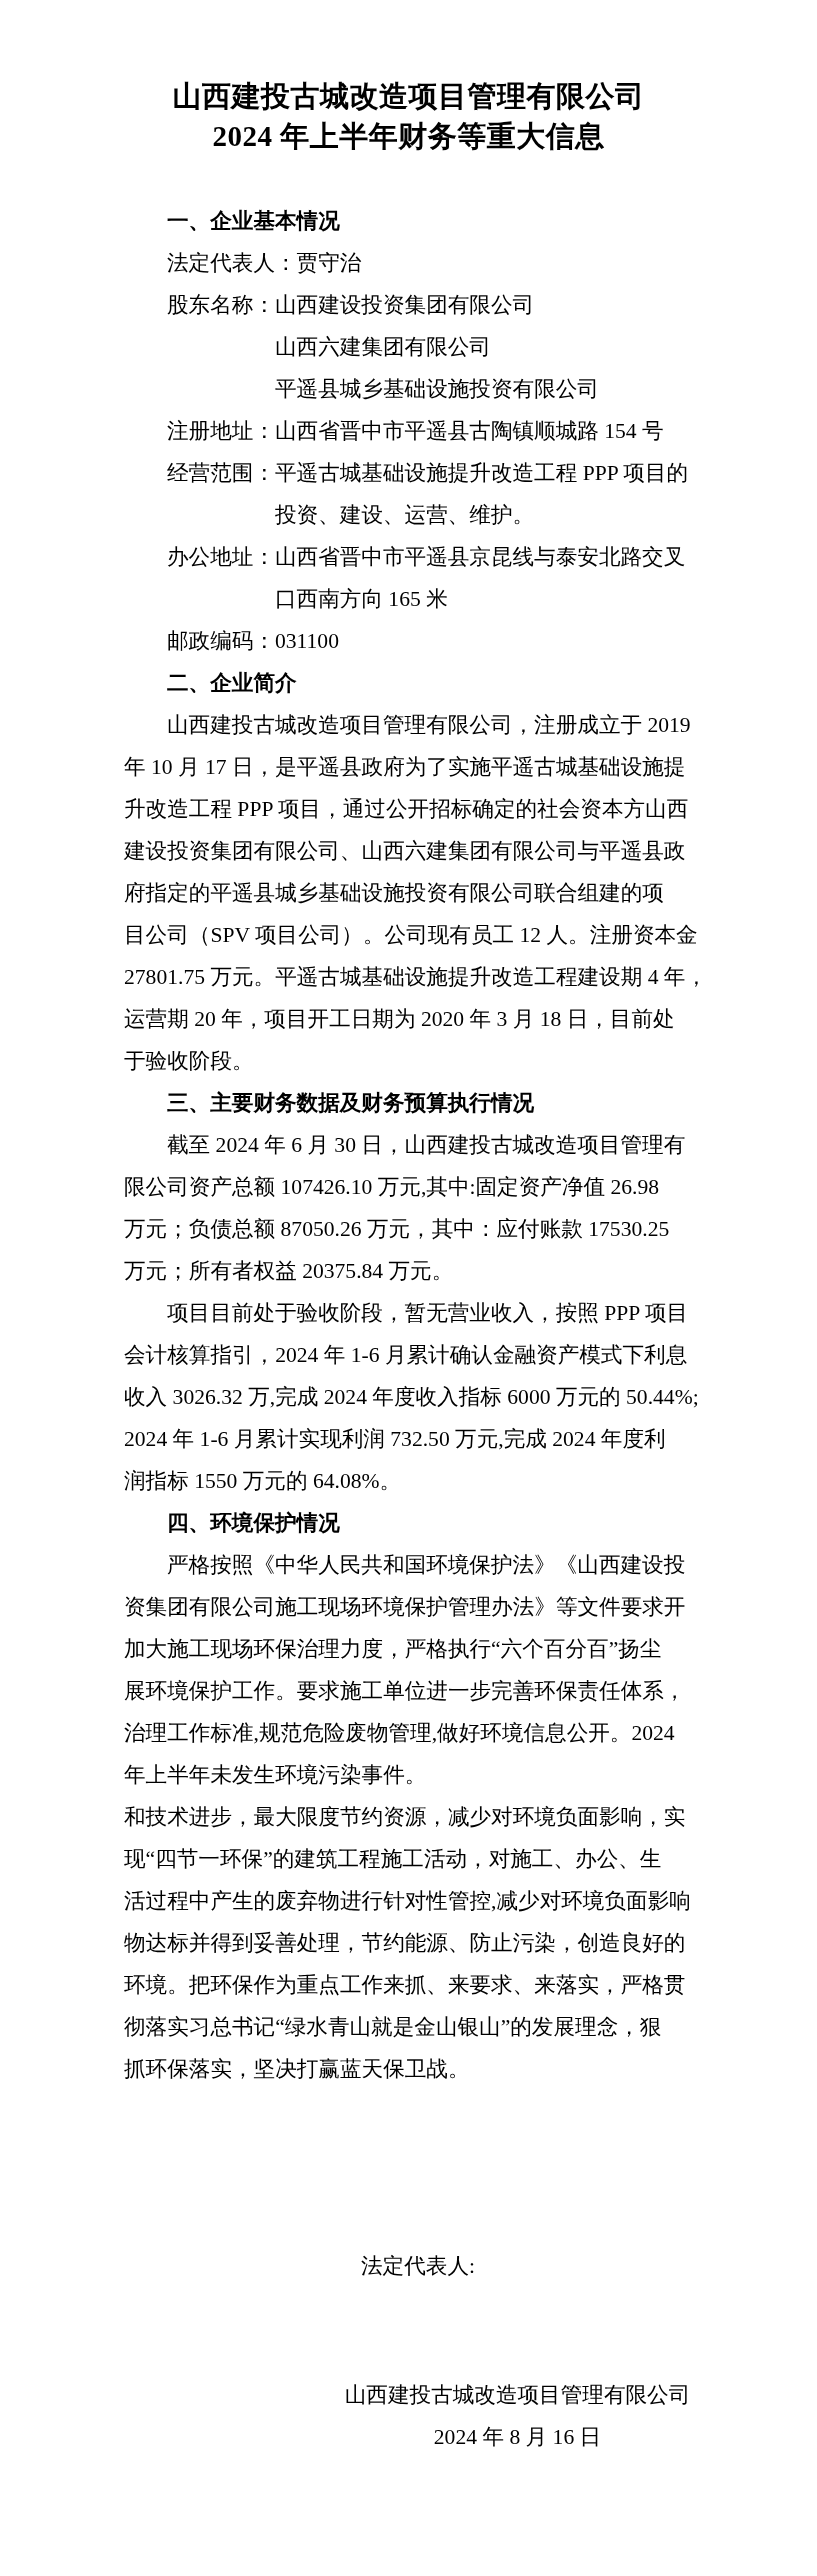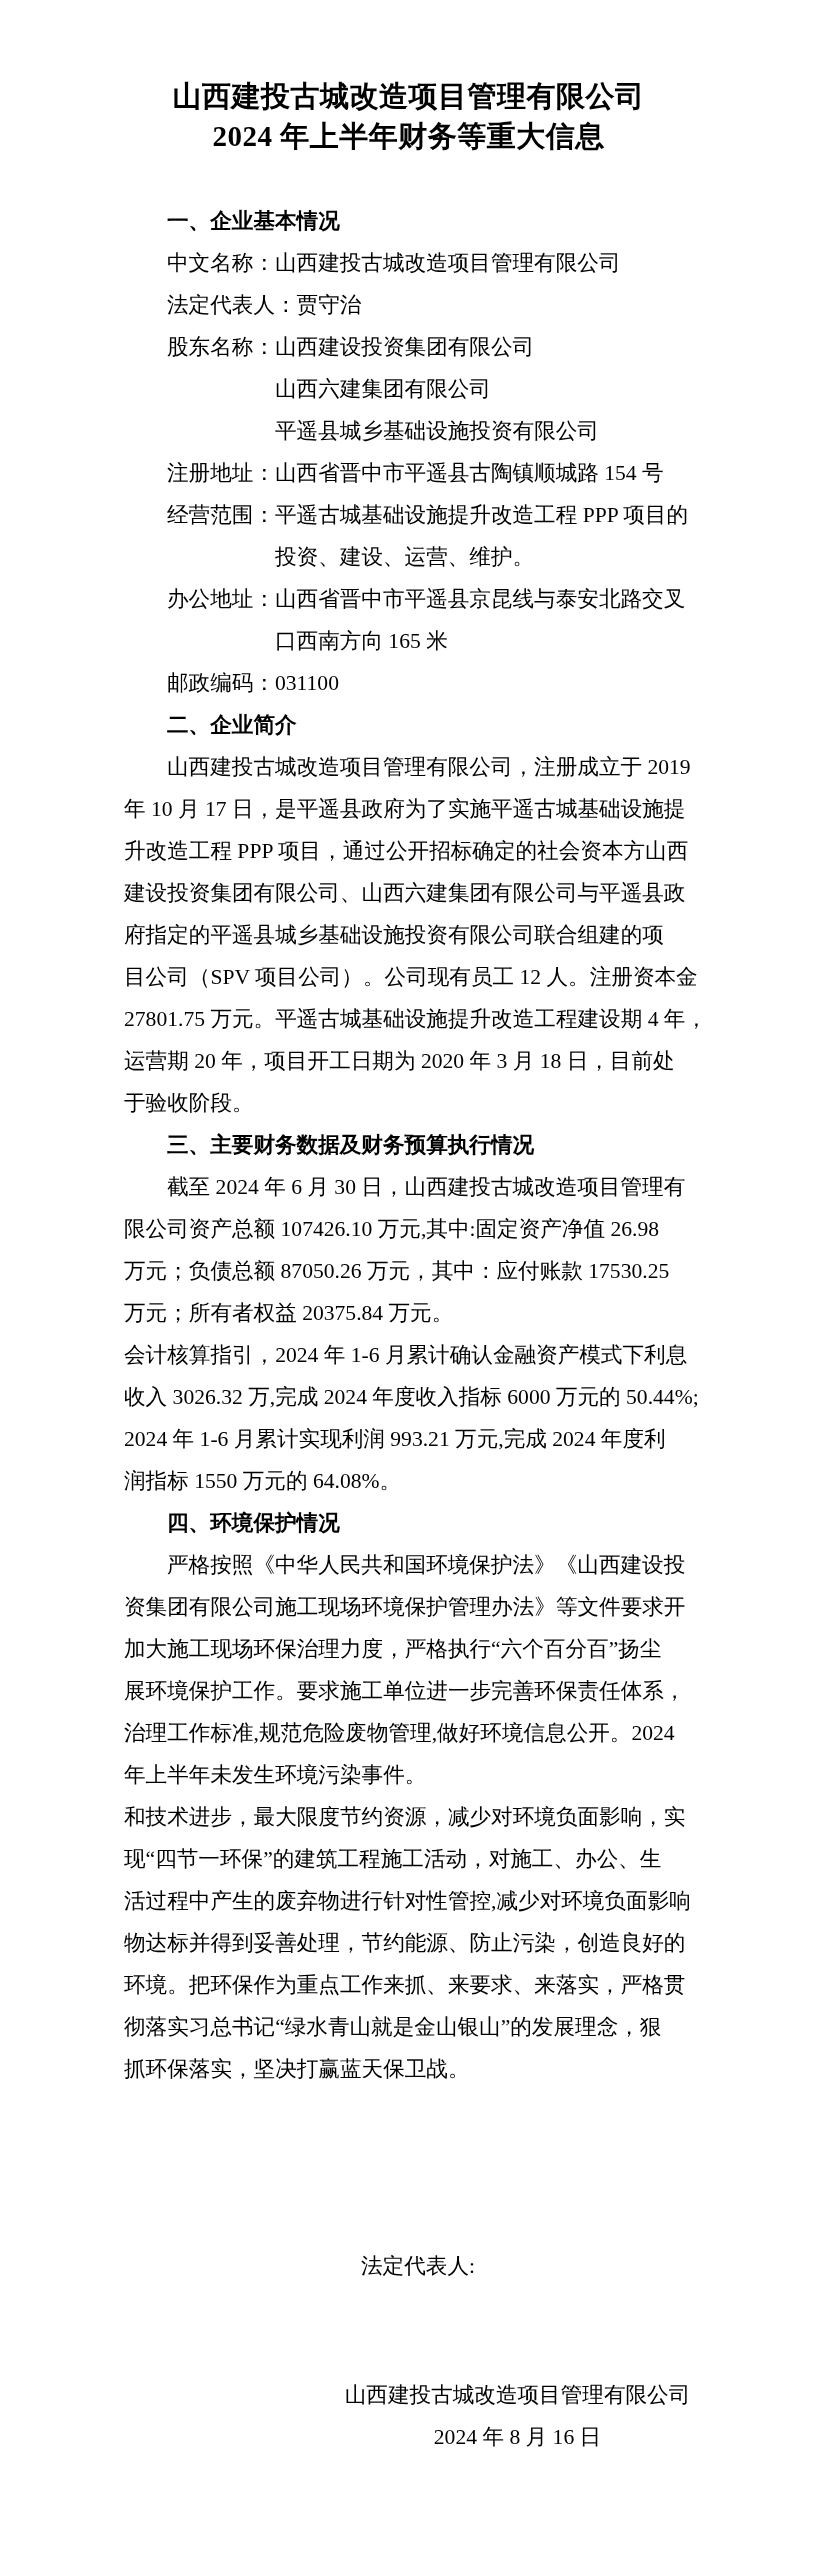--- a/index.html
+++ b/index.html
@@ -67,21 +67,20 @@
 <div class="page">
 
   <div class="doc-title">
     <div>山西建投古城改造项目管理有限公司</div>
     <div>2024 年上半年财务等重大信息</div>
   </div>
 
   <div class="doc-body" id="doc-body">
 
   <div class="section-heading first-heading">一、企业基本情况</div>
-      <div class="line ind-first">中文名称：山西建投古城改造项目管理有限公司</div>
       <div class="line ind-first">法定代表人：贾守治</div>
       <div class="line ind-first">股东名称：山西建设投资集团有限公司</div>
       <div class="line ind-hang">山西六建集团有限公司</div>
       <div class="line ind-hang">平遥县城乡基础设施投资有限公司</div>
       <div class="line ind-first">注册地址：山西省晋中市平遥县古陶镇顺城路 154 号</div>
       <div class="line ind-first">经营范围：平遥古城基础设施提升改造工程 PPP 项目的</div>
       <div class="line ind-hang">投资、建设、运营、维护。</div>
       <div class="line ind-first">办公地址：山西省晋中市平遥县京昆线与泰安北路交叉</div>
       <div class="line ind-hang">口西南方向 165 米</div>
       <div class="line ind-first">邮政编码：031100</div>
@@ -93,23 +92,24 @@
       <div class="line ind-cont">府指定的平遥县城乡基础设施投资有限公司联合组建的项</div>
       <div class="line ind-cont">目公司（SPV 项目公司）。公司现有员工 12 人。注册资本金</div>
       <div class="line ind-cont">27801.75 万元。平遥古城基础设施提升改造工程建设期 4 年，</div>
       <div class="line ind-cont">运营期 20 年，项目开工日期为 2020 年 3 月 18 日，目前处</div>
       <div class="line ind-cont">于验收阶段。</div>
       <div class="section-heading">三、主要财务数据及财务预算执行情况</div>
       <div class="line ind-first">截至 2024 年 6 月 30 日，山西建投古城改造项目管理有</div>
       <div class="line ind-cont">限公司资产总额 107426.10 万元,其中:固定资产净值 26.98</div>
       <div class="line ind-cont">万元；负债总额 87050.26 万元，其中：应付账款 17530.25</div>
       <div class="line ind-cont">万元；所有者权益 20375.84 万元。</div>
+      <div class="line ind-first">项目目前处于验收阶段，暂无营业收入，按照 PPP 项目</div>
       <div class="line ind-cont">会计核算指引，2024 年 1-6 月累计确认金融资产模式下利息</div>
       <div class="line ind-cont">收入 3026.32 万,完成 2024 年度收入指标 6000 万元的 50.44%;</div>
-      <div class="line ind-cont">2024 年 1-6 月累计实现利润 993.21 万元,完成 2024 年度利</div>
+      <div class="line ind-cont">2024 年 1-6 月累计实现利润 732.50 万元,完成 2024 年度利</div>
       <div class="line ind-cont">润指标 1550 万元的 64.08%。</div>
       <div class="section-heading">四、环境保护情况</div>
       <div class="line ind-first">严格按照《中华人民共和国环境保护法》《山西建设投</div>
       <div class="line ind-cont">资集团有限公司施工现场环境保护管理办法》等文件要求开</div>
       <div class="line ind-cont">加大施工现场环保治理力度，严格执行“六个百分百”扬尘</div>
       <div class="line ind-cont">展环境保护工作。要求施工单位进一步完善环保责任体系，</div>
       <div class="line ind-cont">治理工作标准,规范危险废物管理,做好环境信息公开。2024</div>
       <div class="line ind-cont">年上半年未发生环境污染事件。</div>
       <div class="line ind-cont">和技术进步，最大限度节约资源，减少对环境负面影响，实</div>
       <div class="line ind-cont">现“四节一环保”的建筑工程施工活动，对施工、办公、生</div>

